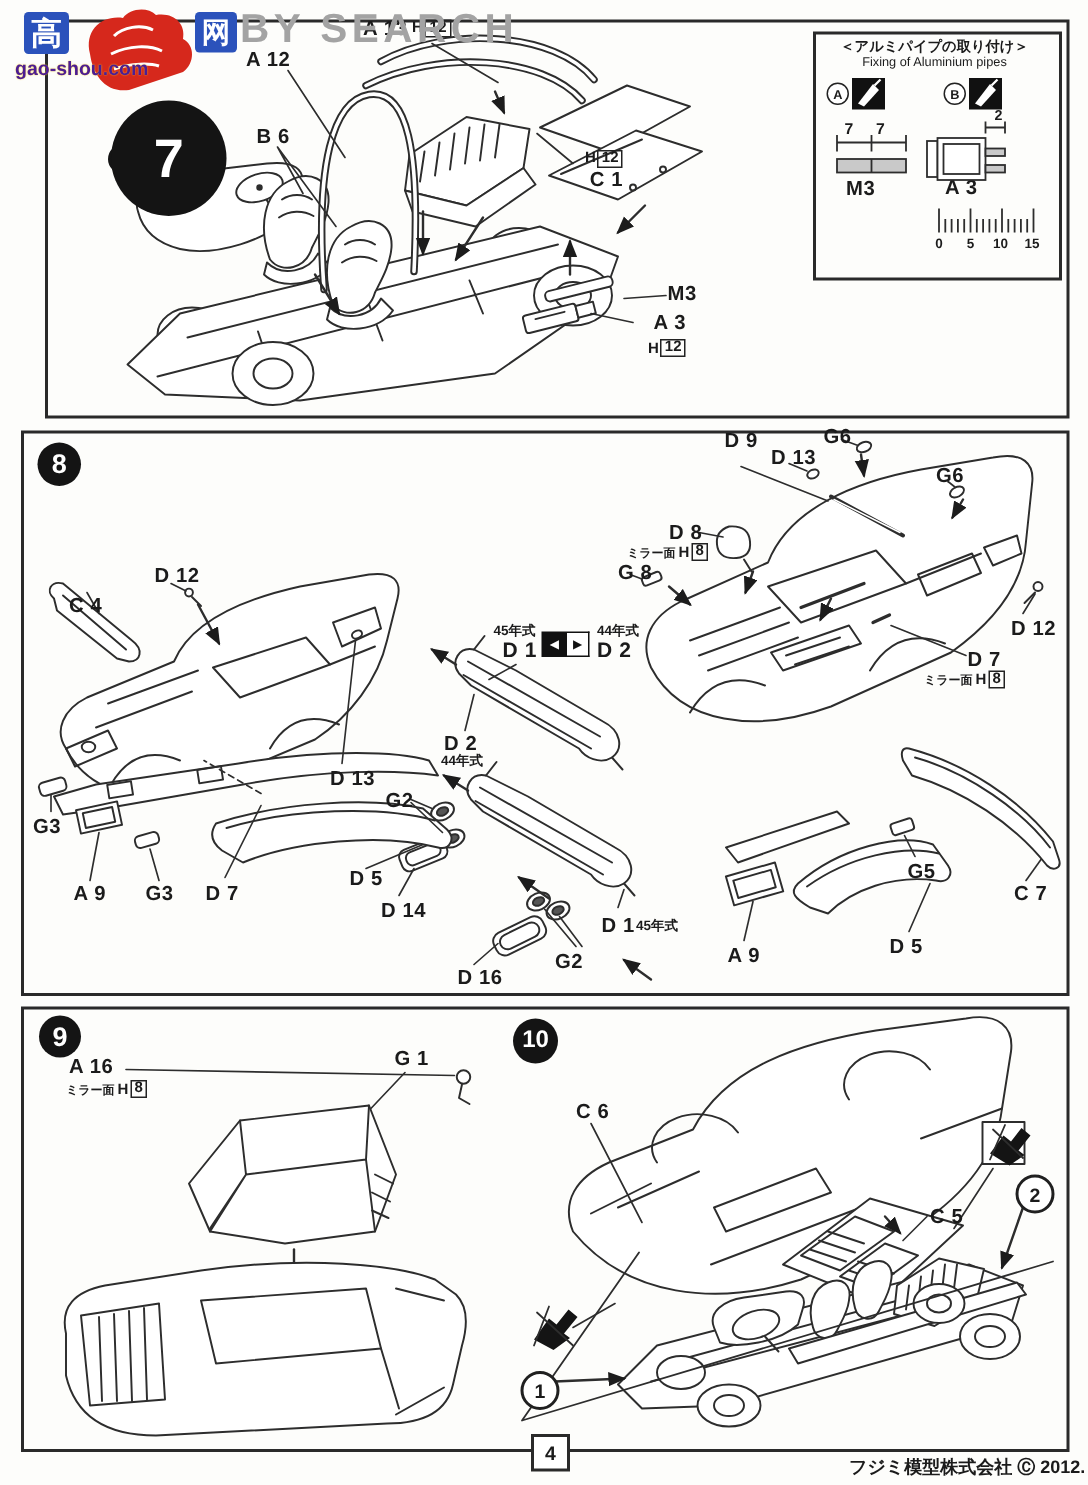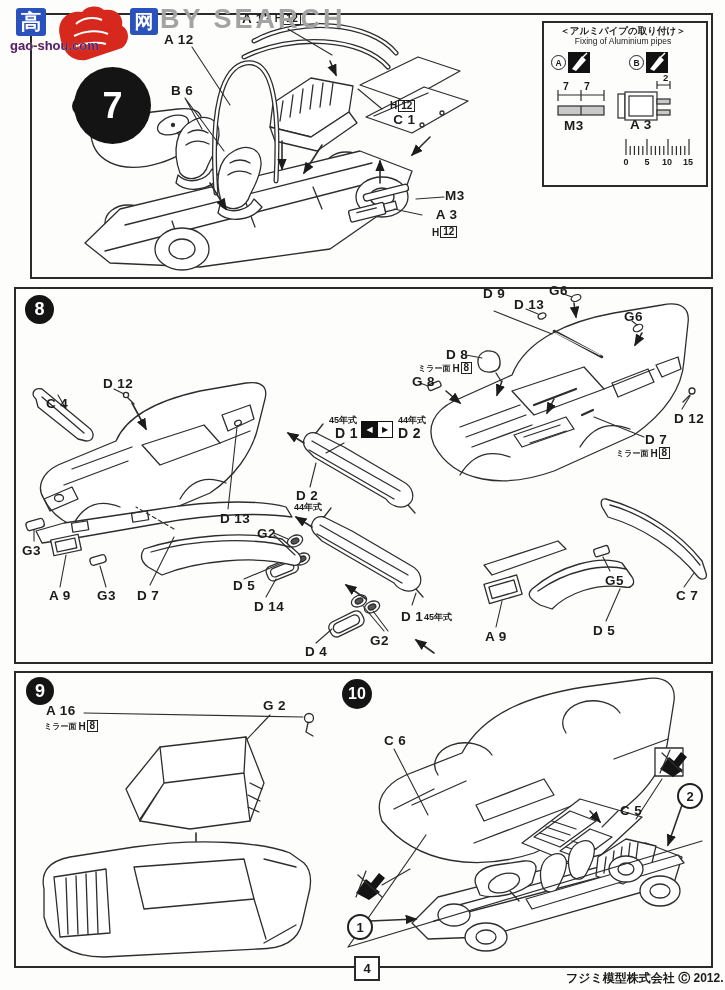--- a/index.html
+++ b/index.html
@@ -423,38 +423,38 @@
   <div class="plb" style="left:296px;top:489px;z-index:4">D 2</div>
   <div class="plb tiny" style="left:294px;top:503px;z-index:4">44年式</div>
   <div class="plb" style="left:257px;top:527px;z-index:4">G2</div>
   <div class="plb" style="left:220px;top:512px;z-index:4">D 13</div>
   <div class="plb" style="left:22px;top:544px;z-index:4">G3</div>
   <div class="plb" style="left:49px;top:589px;z-index:4">A 9</div>
   <div class="plb" style="left:97px;top:589px;z-index:4">G3</div>
   <div class="plb" style="left:137px;top:589px;z-index:4">D 7</div>
   <div class="plb" style="left:233px;top:579px;z-index:4">D 5</div>
   <div class="plb" style="left:254px;top:600px;z-index:4">D 14</div>
-  <div class="plb" style="left:305px;top:645px;z-index:4">D 4</div>
+  <div class="plb" style="left:305px;top:645px;z-index:4">D 16</div>
   <div class="plb" style="left:370px;top:634px;z-index:4">G2</div>
   <div class="plb" style="left:401px;top:610px;z-index:4">D 1</div>
   <div class="plb tiny" style="left:424px;top:613px;z-index:4">45年式</div>
   <div class="plb" style="left:485px;top:630px;z-index:4">A 9</div>
   <div class="plb" style="left:593px;top:624px;z-index:4">D 5</div>
   <div class="plb" style="left:605px;top:574px;z-index:4">G5</div>
   <div class="plb" style="left:676px;top:589px;z-index:4">C 7</div>
 
   <div class="plb" style="left:46px;top:704px;z-index:4">A 16</div>
   <div class="mnote" style="left:44px;top:720px;z-index:4">
     <span>ミラー面</span>
     <span class="chip">
         <span class="cl">H</span>
         <span class="cn">8</span>
       </span>
   </div>
-  <div class="plb" style="left:263px;top:699px;z-index:4">G 2</div>
+  <div class="plb" style="left:263px;top:699px;z-index:4">G 1</div>
   <div class="plb" style="left:384px;top:734px;z-index:4">C 6</div>
   <div class="plb" style="left:620px;top:804px;z-index:4">C 5</div>
 
   <div class="wmbox" style="left:16px;top:8px;width:30px;height:28px;font-size:21px;">高</div>
   <svg style="left:46px;top:0px;z-index:13" width="86" height="66" viewBox="0 0 86 66">
     <path d="M14,36 C10,20 22,10 36,12 C40,6 52,4 58,10 C70,8 78,16 76,26 C84,30 84,42 76,48 L40,60 C24,62 16,50 14,36 Z" fill="#d6281c"></path>
     <path d="M30,24 C36,18 48,16 56,20 M28,36 C40,30 54,30 62,34 M30,46 C42,42 54,42 60,44" stroke="#fff" stroke-width="2" fill="none"></path>
   </svg>
   <div class="wmbox" style="left:130px;top:8px;width:28px;height:27px;font-size:19px;">网</div>
   <div style="position:absolute;left:160px;top:4px;font-size:27px;font-weight:700;color:#a3a3a3;letter-spacing:3px;z-index:10">BY SEARCH</div>

